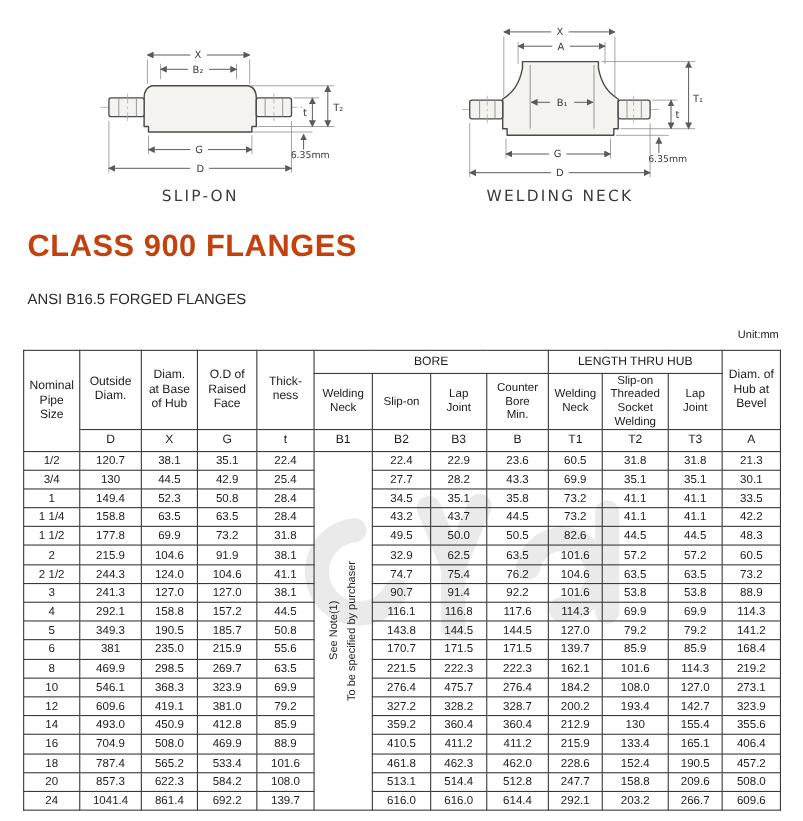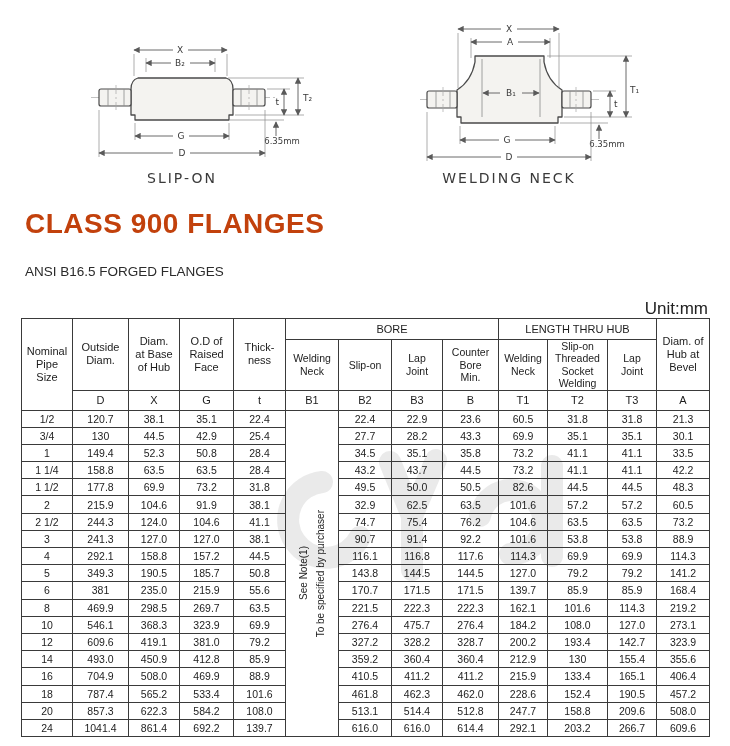--- a/index.html
+++ b/index.html
@@ -18,21 +18,21 @@
   .dimtext{font-size:9px;}
   .smalltext{font-size:8.5px;}
   .caption{font-size:14px;letter-spacing:2px;fill:#2d2d2d;}
   .page-title{
     position:absolute;left:25px;top:208px;font-size:28px;font-weight:700;
     letter-spacing:0.5px;color:#c2410c;white-space:nowrap;
   }
   .page-subtitle{
     position:absolute;left:25px;top:247px;font-size:13.5px;color:#2b2b2b;white-space:nowrap;margin-top:17px;
   }
-  .unit-label{position:absolute;right:22px;top:299px;font-size:17px;color:#222;margin-left:32px;}
+  .unit-label{position:absolute;right:22px;top:299px;font-size:10px;color:#222;margin-left:32px;}
   table.spec{
     position:absolute;left:21px;top:318px;width:689px;
     border-collapse:collapse;table-layout:fixed;
     border:1.5px solid #2e2e2e;
   }
   table.spec th, table.spec td{
     border:1px solid #3a3a3a;text-align:center;vertical-align:middle;
     font-weight:normal;padding:0;color:#1c1c1c;
   }
   tr.group-row th{height:20px;font-size:11px;}

